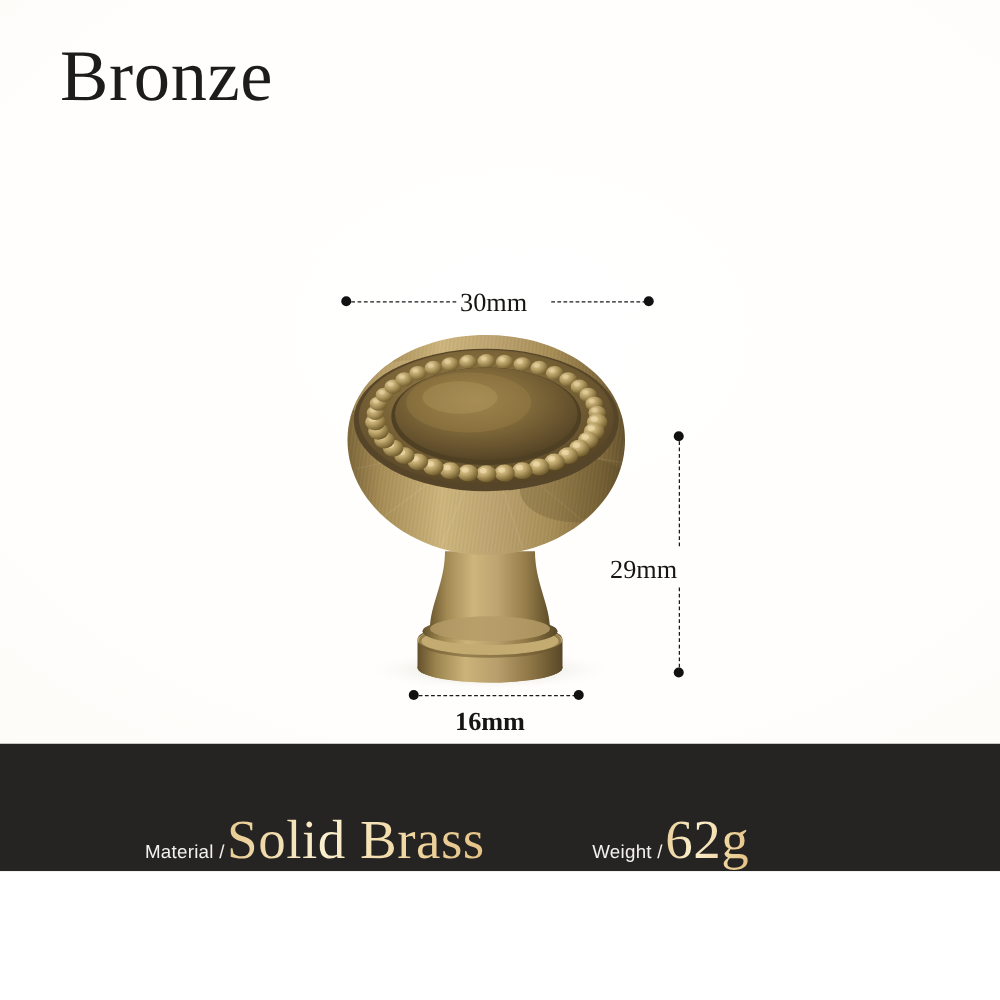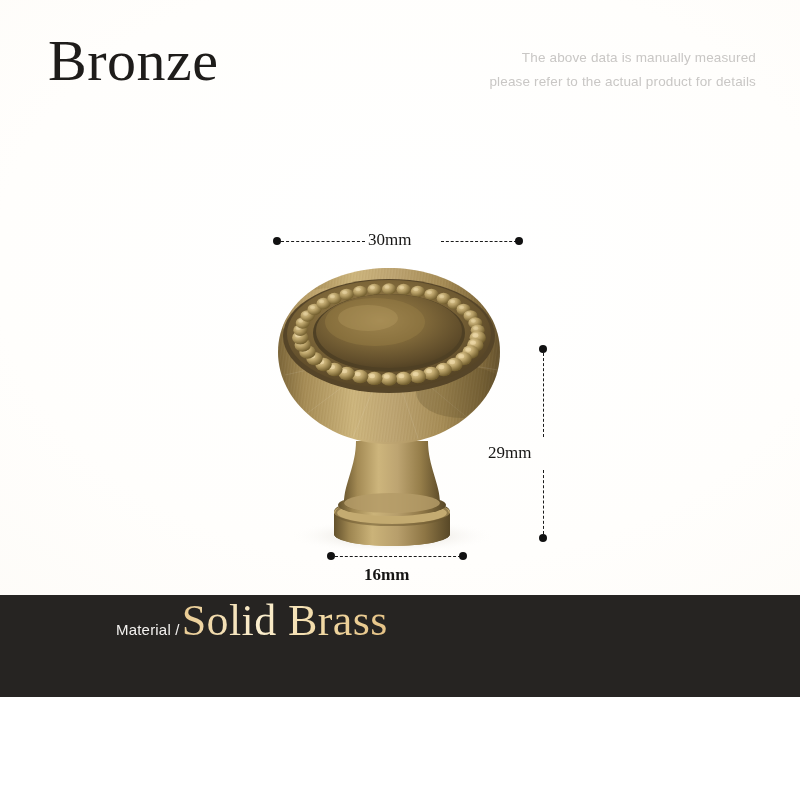--- a/index.html
+++ b/index.html
@@ -70,21 +70,21 @@
     border-top: 1.6px dashed #1a1a1a;
   }
   .dim-line-v {
     position: absolute;
     width: 0;
     border-left: 1.6px dashed #1a1a1a;
   }
   .dim-label {
     position: absolute;
     font-family: "Liberation Serif", serif;
-    font-size: 17px;
+    font-size: 21px;
     color: #161514;
     white-space: nowrap;
     background: transparent;
   }
 
   
   #dim-top-left-dot  { left: 273px; top: 237px; }
   #dim-top-right-dot { left: 515px; top: 237px; }
   #dim-top-line-a    { left: 281px; top: 241px; width: 84px; }
   #dim-top-line-b    { left: 441px; top: 241px; width: 76px; }
@@ -105,21 +105,21 @@
 
   
   .footer {
     position: absolute;
     left: 0;
     bottom: 0;
     width: 800px;
     height: 102px;
     background: #262422;
     display: flex;
-    align-items: flex-start;
+    align-items: flex-end;
   }
   .spec {
     display: flex;
     align-items: baseline;
     white-space: nowrap;
   }
   #spec-material { margin-left: 116px; }
   #spec-weight   { margin-left: 86px; }
   .spec-key {
     color: #f3f1ef;
@@ -138,24 +138,20 @@
     -webkit-text-fill-color: transparent;
   }
 </style>
 </head>
 <body>
 
 <div id="page">
 
   <div class="title">Bronze</div>
 
-  <div class="disclaimer">
-    <div>The above data is manually measured</div>
-    <div>please refer to the actual product for details</div>
-  </div>
 
   <svg id="product" viewBox="0 0 800 700">
     <defs>
 
       <radialGradient id="capGrad" cx="42%" cy="30%" r="78%">
         <stop offset="0%" stop-color="#d9c28c"></stop>
         <stop offset="38%" stop-color="#c3a96e"></stop>
         <stop offset="68%" stop-color="#a98f56"></stop>
         <stop offset="88%" stop-color="#8b7340"></stop>
         <stop offset="100%" stop-color="#6f5a31"></stop>
@@ -355,15 +351,19 @@
   <div class="dim-dot" id="dim-bot-left-dot"></div>
   <div class="dim-line-h" id="dim-bot-line"></div>
   <div class="dim-dot" id="dim-bot-right-dot"></div>
   <div class="dim-label" id="dim-bot-label">16mm</div>
 
   <div class="footer">
     <div class="spec" id="spec-material">
       <span class="spec-key">Material /</span>
       <span class="spec-val">Solid Brass</span>
     </div>
+    <div class="spec" id="spec-weight">
+      <span class="spec-key">Weight /</span>
+      <span class="spec-val">62g</span>
+    </div>
   </div>
 
 </div>
 
 </body></html>

